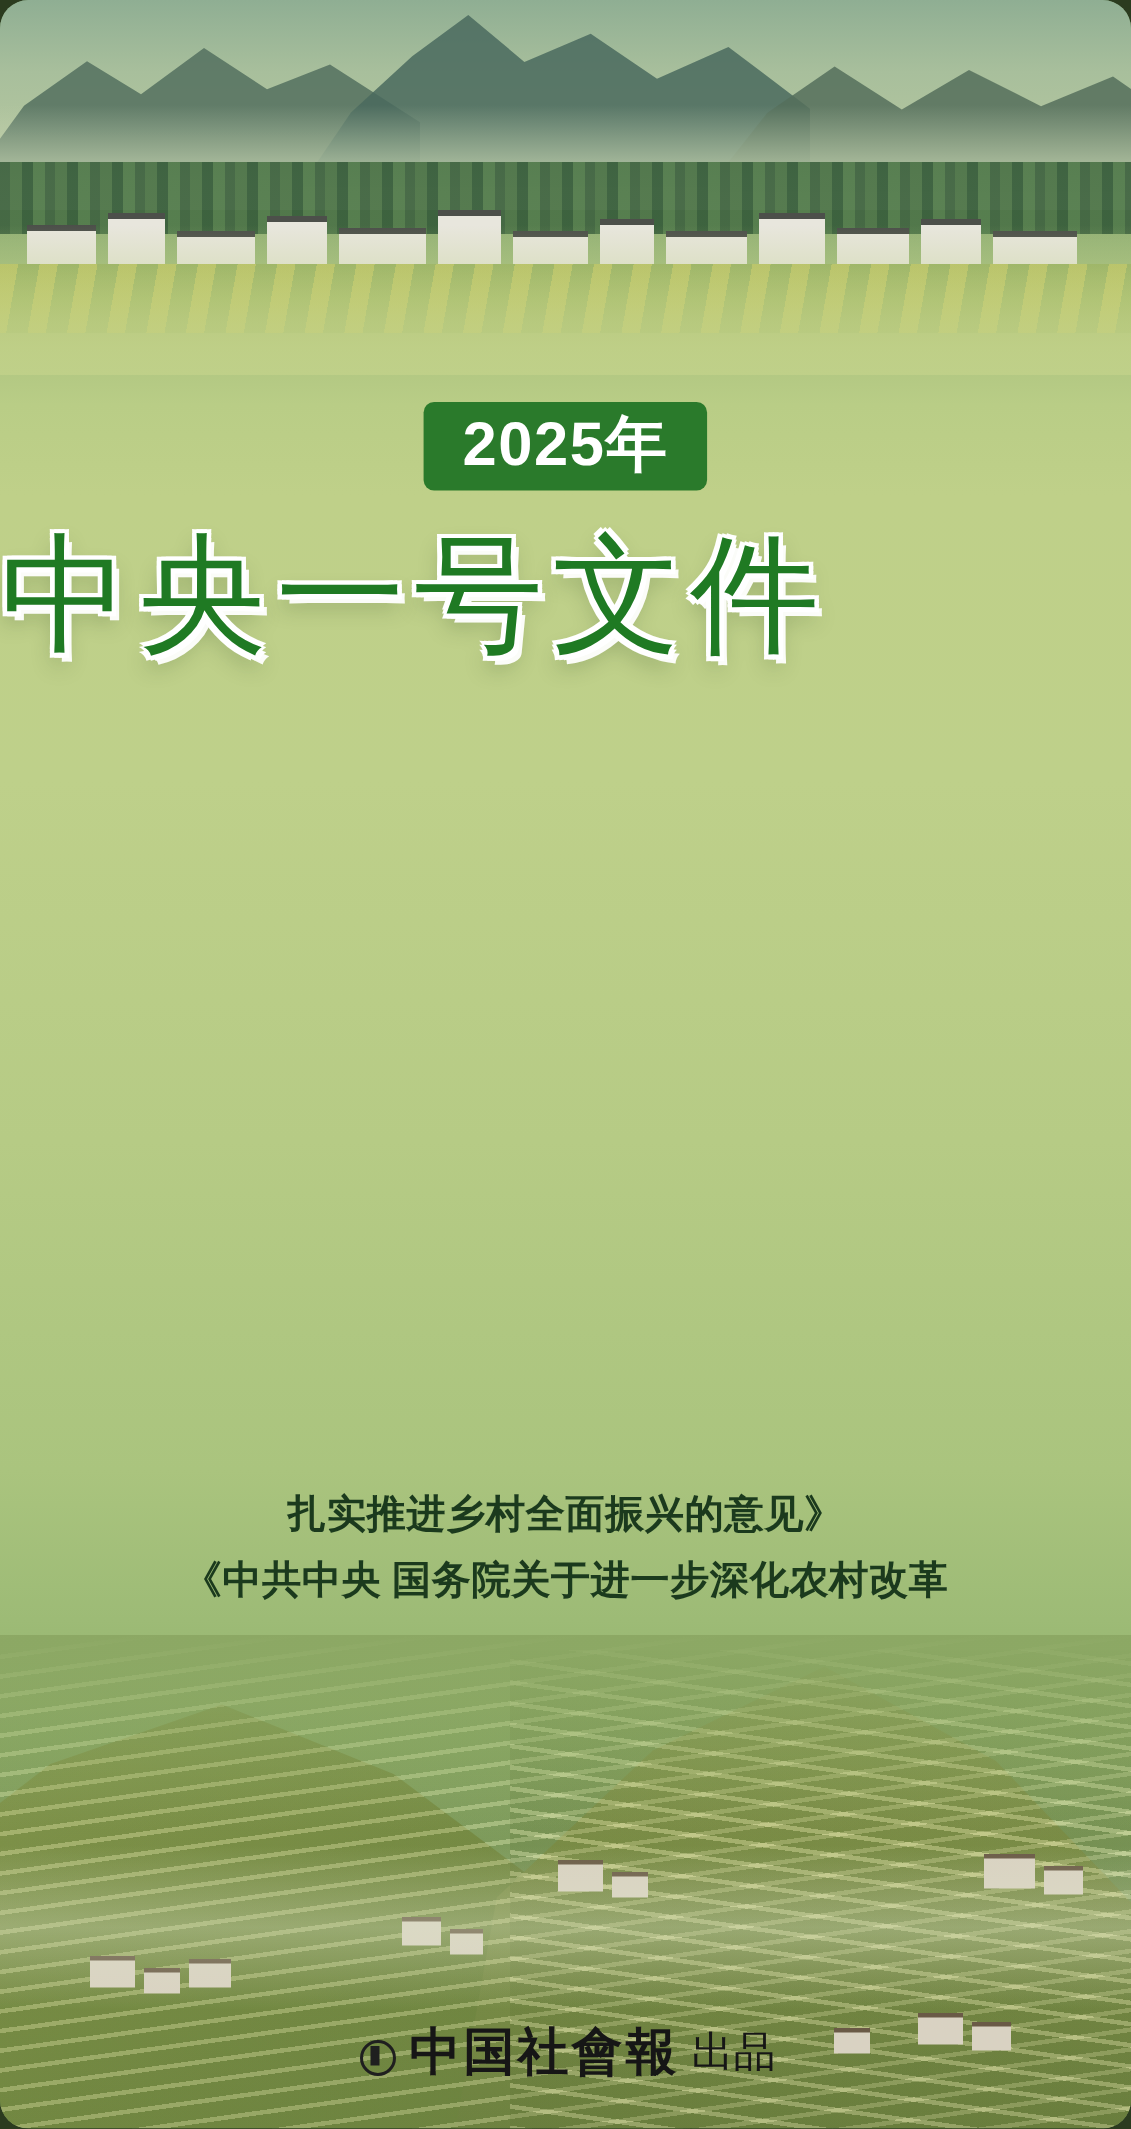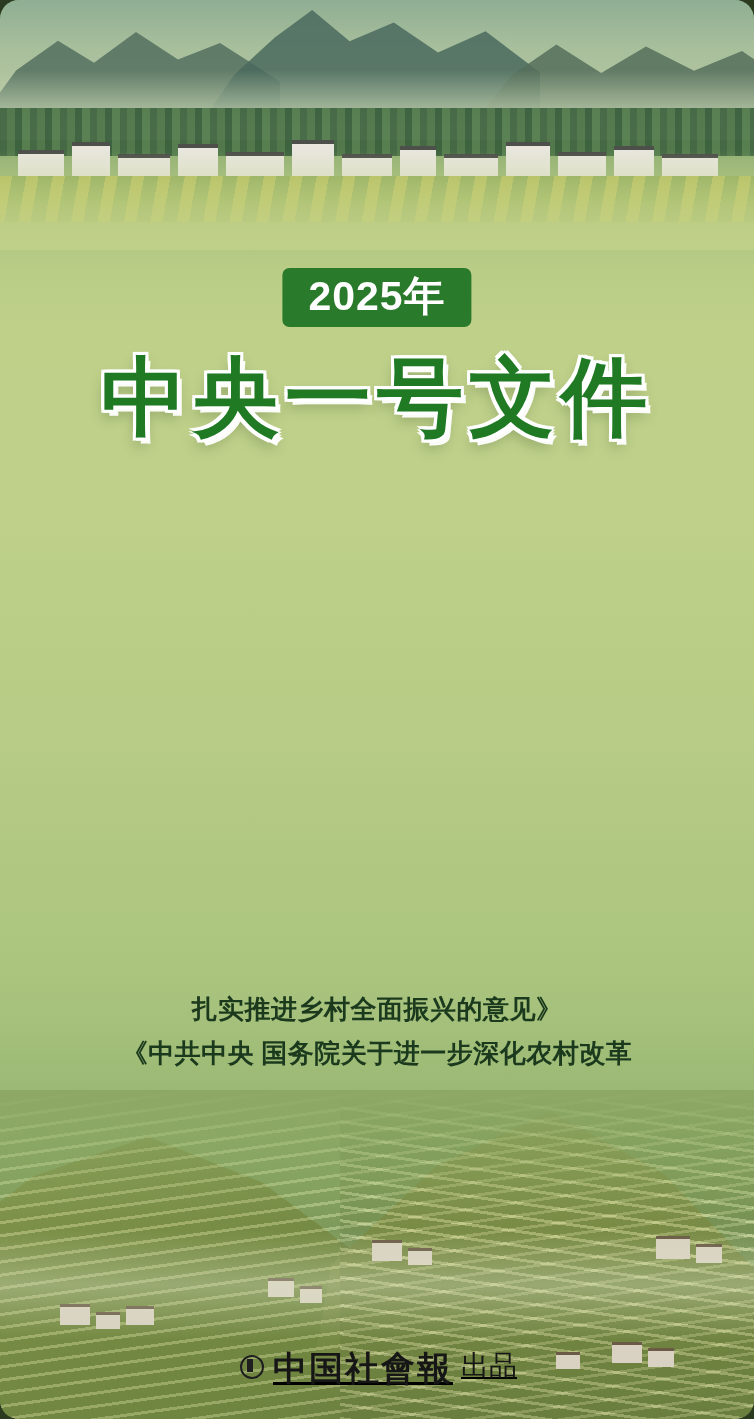--- a/index.html
+++ b/index.html
@@ -115,23 +115,22 @@
     letter-spacing: 1px;
     padding: 8px 26px 10px 26px;
     border-radius: 7px;
     line-height: 1;
   }
   .main-title {
     position: absolute;
     left: 0;
     top: 354px;
     width: 754px;
-    text-align: center;
     font-family: "Liberation Sans", sans-serif;
-    font-weight: bold;
+    font-weight: normal;
     font-size: 86px;
     letter-spacing: 6px;
     color: #1f7a23;
     line-height: 1;
     text-shadow:
       3px 0 0 #ffffff, -3px 0 0 #ffffff, 0 3px 0 #ffffff, 0 -3px 0 #ffffff,
       3px 3px 0 #ffffff, -3px 3px 0 #ffffff, 3px -3px 0 #ffffff, -3px -3px 0 #ffffff,
       5px 6px 0 rgba(255,255,255,.95), 0 8px 14px rgba(40,70,30,.35);
   }
 
@@ -212,23 +211,23 @@
   .mist {
     position: absolute; left: 0; top: 1230px; width: 754px; height: 110px;
     background: linear-gradient(180deg, rgba(225,232,205,0) 0%, rgba(222,230,200,.35) 50%, rgba(215,225,195,0) 100%);
   }
 
   
   .footer {
     position: absolute;
     left: 0; top: 1352px; width: 754px;
     display: flex;
+    align-items: flex-end;
     justify-content: center;
     gap: 8px;
-    text-decoration: underline;
   }
   .logo-mark {
     display: inline-block;
     width: 26px; height: 26px;
     position: relative;
     margin-right: 2px;
     margin-bottom: 3px;
   }
   .logo-mark:before {
     content:'';

